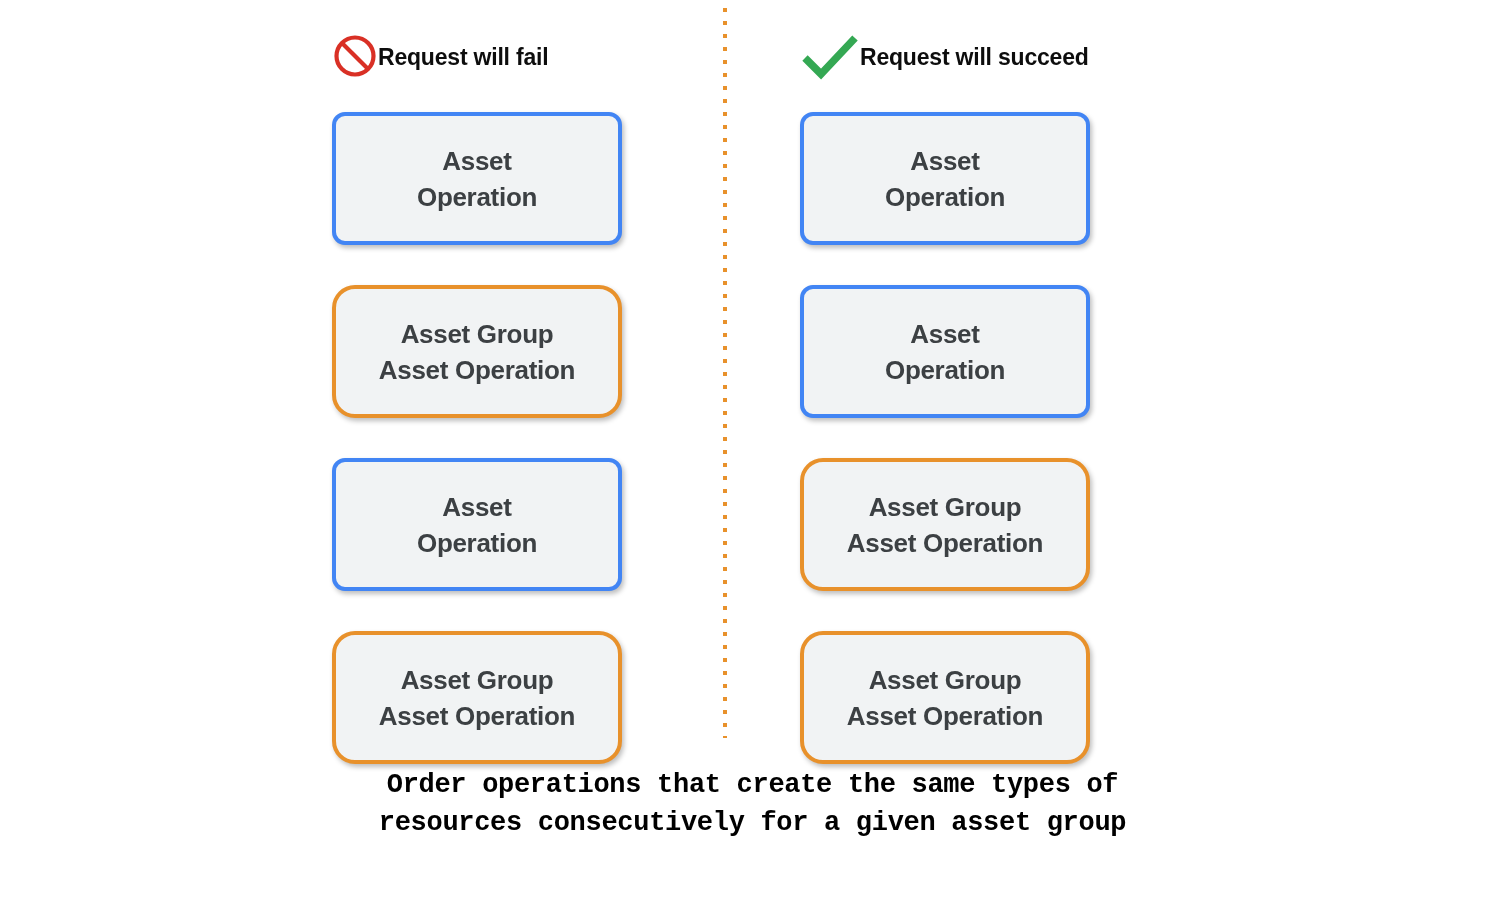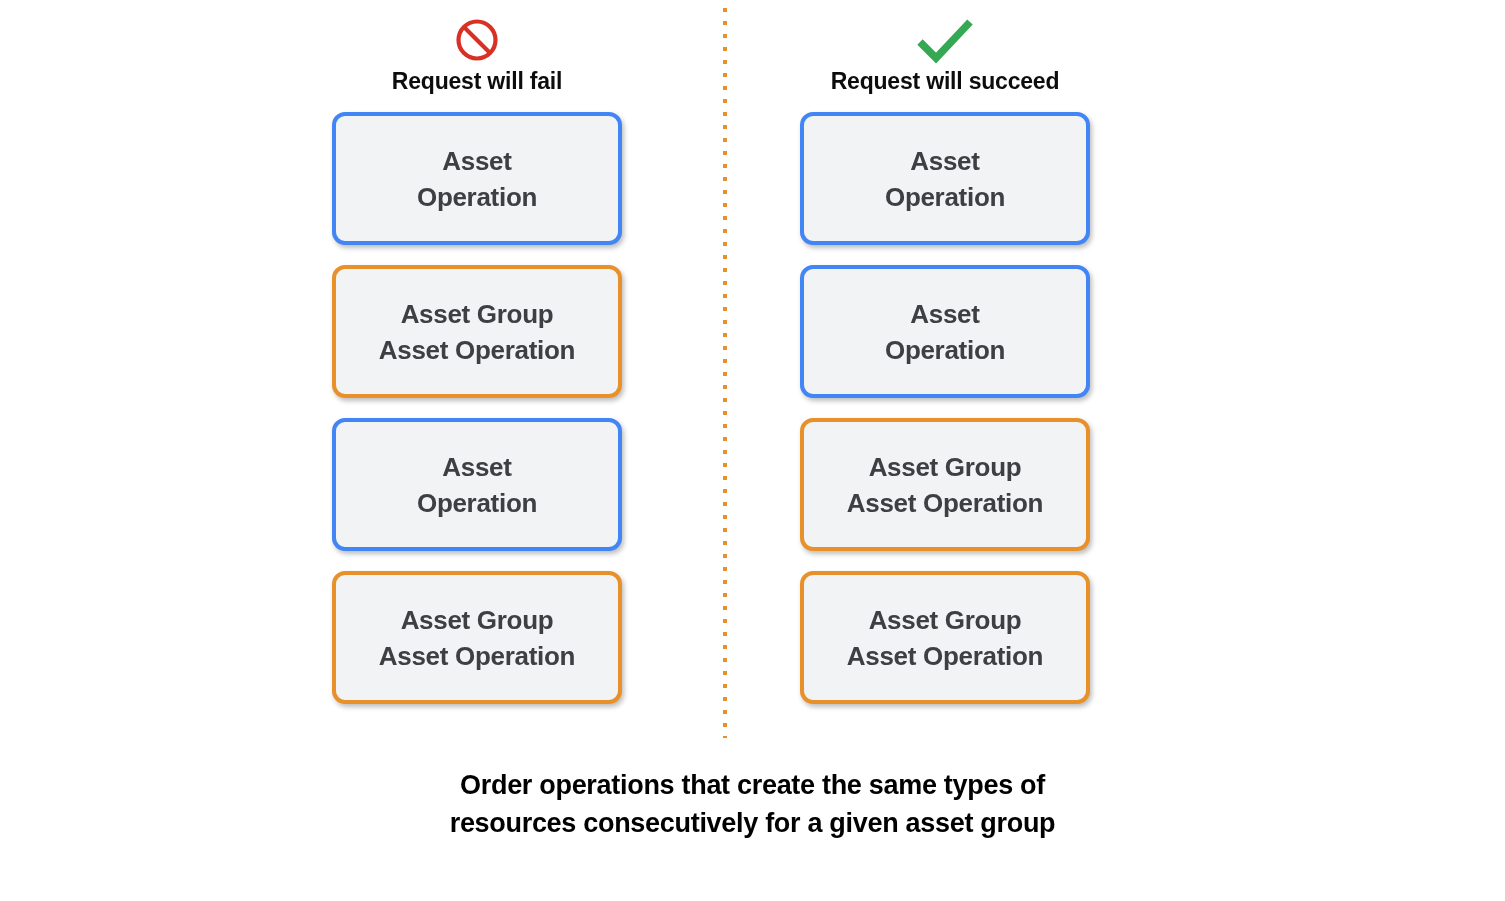--- a/index.html
+++ b/index.html
@@ -52,21 +52,21 @@
     top: 14px;
     width: 290px;
   }
   .column-fail    { left: 332px; }
   .column-succeed { left: 800px; }
 
   
   .col-header {
     height: 84px;
     display: flex;
-    flex-direction: column;
+    flex-direction: row;
     align-items: center;
     justify-content: flex-start;
   }
 
   .header-icon {
     height: 52px;
     display: flex;
     align-items: center;
     justify-content: center;
   }
@@ -78,39 +78,39 @@
     letter-spacing: -0.2px;
     line-height: 26px;
     margin-top: 2px;
     white-space: nowrap;
   }
 
   
   .card-stack {
     display: flex;
     flex-direction: column;
-    gap: 20px;
+    gap: 40px;
     margin-top: 14px;
   }
 
   .card {
     box-sizing: border-box;
     width: 290px;
     height: 133px;
     background: #f1f3f4;
     border-radius: 13px;
     border: 4px solid #4285f4;
     display: flex;
     align-items: center;
     justify-content: center;
     text-align: center;
     box-shadow: 2px 3px 5px rgba(0,0,0,0.26);
   }
   .card.accent-blue   { border-color: #4285f4; }
-  .card.accent-orange { border-color: #e8912b; }
+  .card.accent-orange { border-color: #e8912b; border-radius: 23px; }
 
   .card-text {
     font-size: 26px;
     font-weight: bold;
     color: #3c4043;
     line-height: 36px;
     letter-spacing: -0.3px;
     white-space: pre-line;
   }
 
@@ -120,20 +120,21 @@
     left: 0;
     top: 766px;
     width: 1505px;
     text-align: center;
     font-size: 27px;
     font-weight: bold;
     color: #000000;
     line-height: 38px;
     letter-spacing: -0.3px;
     white-space: pre-line;
+    font-family: Liberation Mono, monospace;
   }
 </style>
 </head>
 <body>
 
 <div class="canvas">
 
   <div class="divider"></div>
 
   <div class="columns">

